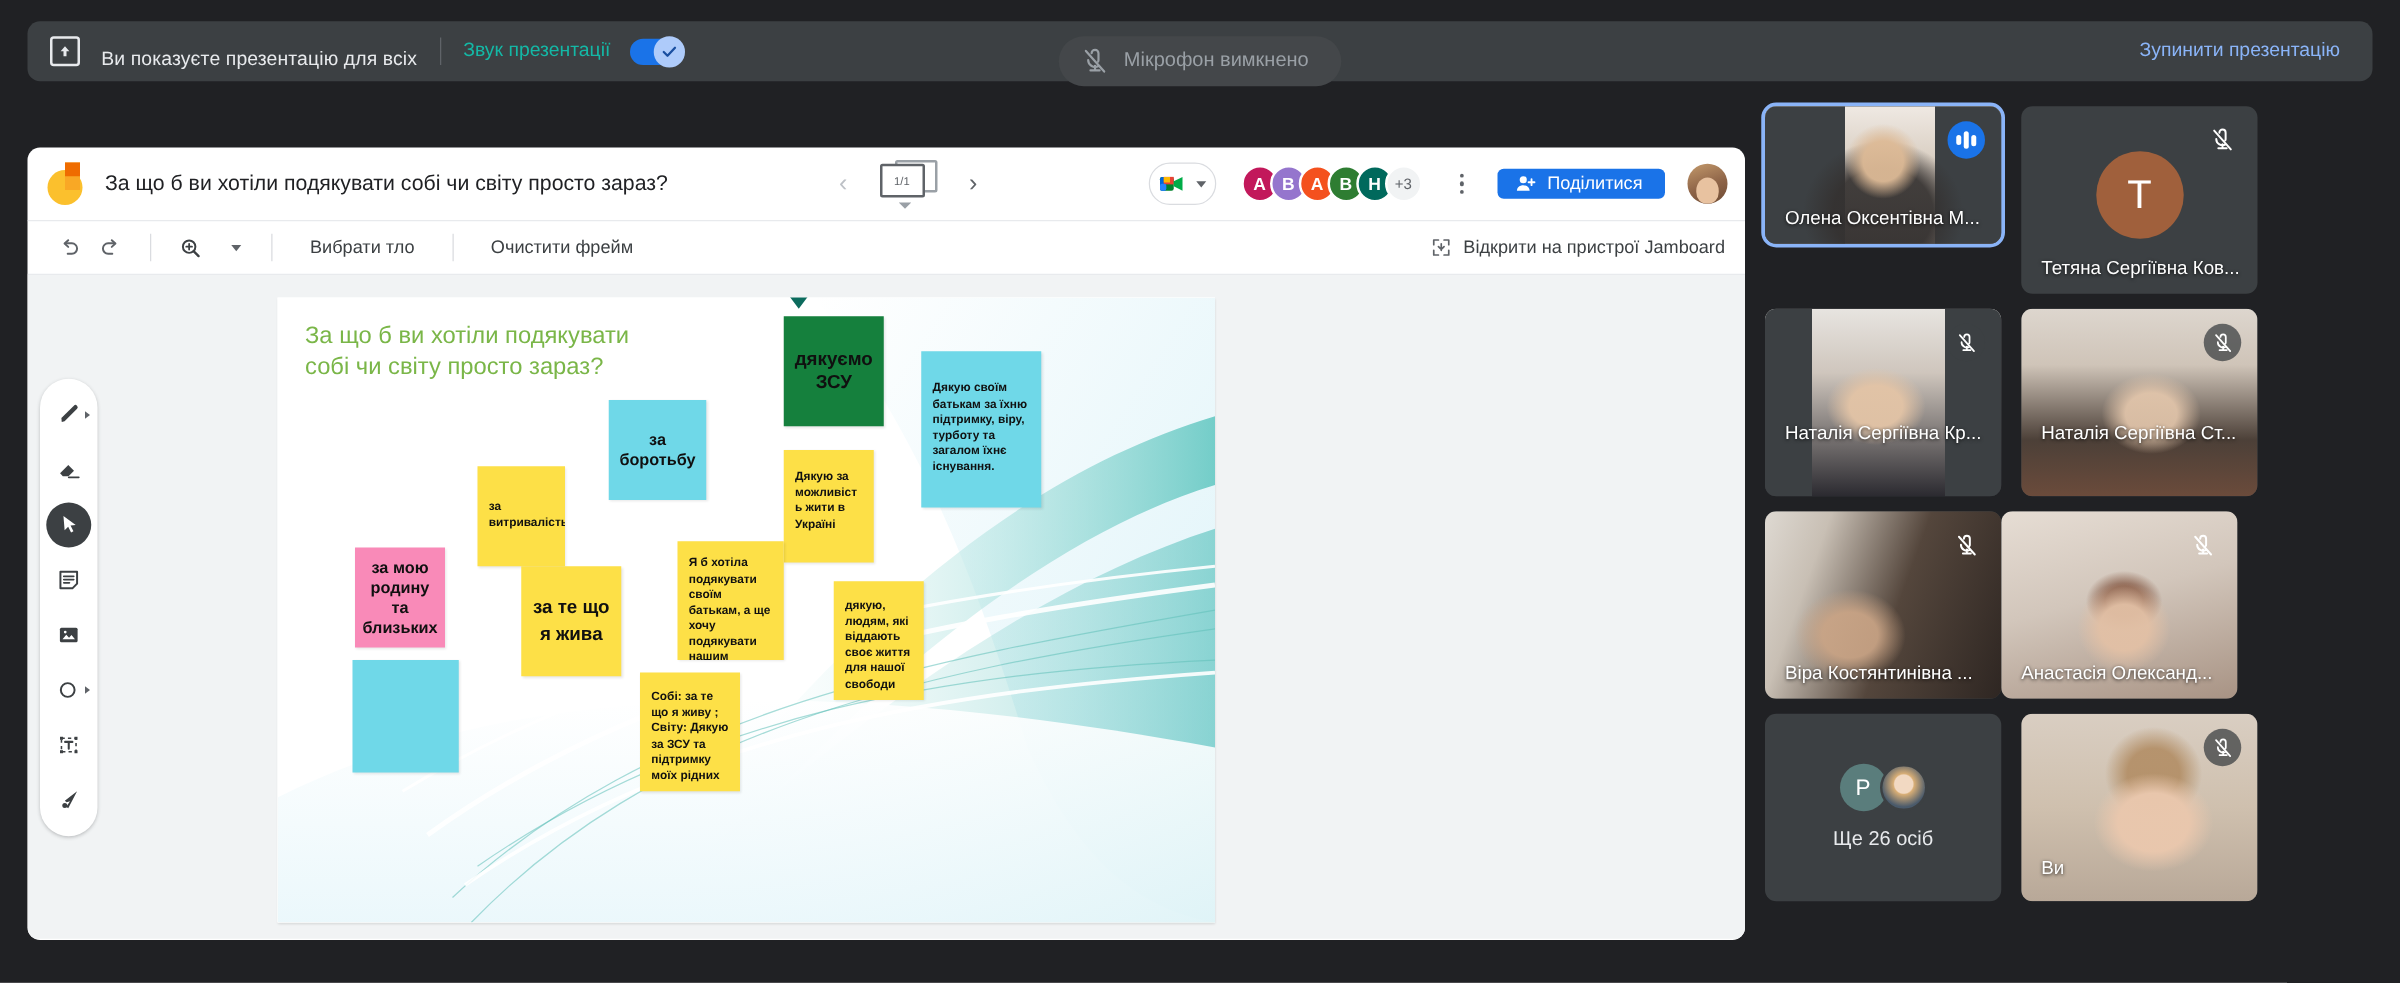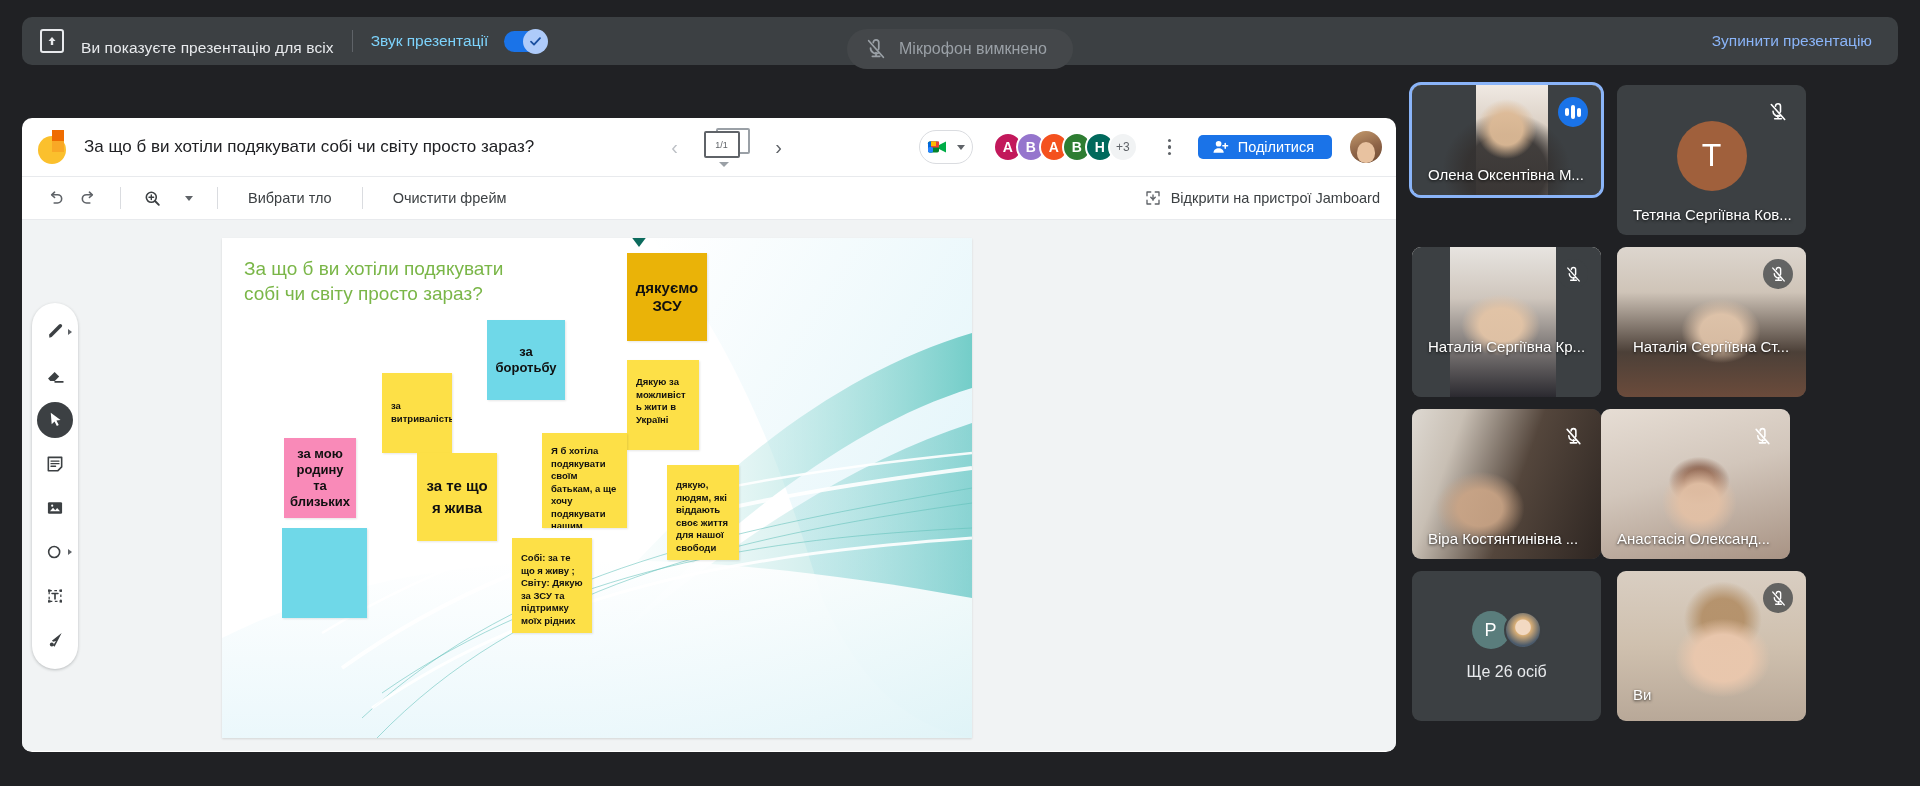--- a/index.html
+++ b/index.html
@@ -27,21 +27,21 @@
   .present-icon svg { display: block; }
   .topbar-label {
     margin-left: 17px; color: #e8eaed; font-size: 15.5px; letter-spacing: .1px;
     white-space: nowrap;
     margin-top: 14px;
   }
   .vdivider {
     width: 1px; height: 22px; background: #5f6368; margin: 0 18px;
     flex: 0 0 auto;
   }
-  .sound-label { color: #7dd3fc; font-size: 15.5px; white-space: nowrap; }
+  .sound-label { color: #14b8a6; font-size: 15.5px; white-space: nowrap; }
   .toggle {
     margin-left: 16px; width: 42px; height: 21px;
     background: #1a73e8; border-radius: 11px; position: relative;
     flex: 0 0 auto;
   }
   .toggle .knob {
     position: absolute; right: -2px; top: -2px;
     width: 25px; height: 25px; border-radius: 50%;
     background: #aecbfa; display: flex; align-items: center; justify-content: center;
   }
@@ -498,22 +498,23 @@
           </svg>
 
           <div class="heart"></div>
 
           <div class="slide-title">За що б ви хотіли подякувати собі чи світу просто зараз?</div>
 
           <div class="note mid-l" style="left:160px;top:135px;width:70px;height:80px;background:#fde047">за витривалість</div>
 
           <div class="note mid ctr" style="left:265px;top:82px;width:78px;height:80px;background:#6fd8e8">за боротьбу</div>
 
-          <div class="note big ctr" style="left:405px;top:15px;width:80px;height:88px;background:#eab308">дякуємо ЗСУ</div>
-
+          <div class="note big ctr" style="left:405px;top:15px;width:80px;height:88px;background:#15803d">дякуємо ЗСУ</div>
+
+          <div class="note" style="left:515px;top:43px;width:96px;height:125px;background:#6fd8e8;padding-top:24px">Дякую своїм батькам за їхню підтримку, віру, турботу та загалом їхнє існування.</div>
 
           <div class="note" style="left:405px;top:122px;width:72px;height:90px;background:#fde047;padding-top:16px">Дякую за можливість жити в Україні</div>
 
           <div class="note mid ctr" style="left:62px;top:200px;width:72px;height:80px;background:#f98ab8">за мою родину та близьких</div>
 
           <div class="note big ctr" style="left:195px;top:215px;width:80px;height:88px;background:#fde047;line-height:1.5">за те що я жива</div>
 
           <div class="note" style="left:320px;top:195px;width:85px;height:95px;background:#fde047;padding-top:12px">Я б хотіла подякувати своїм батькам, а ще хочу подякувати нашим захисникам</div>
 
 

